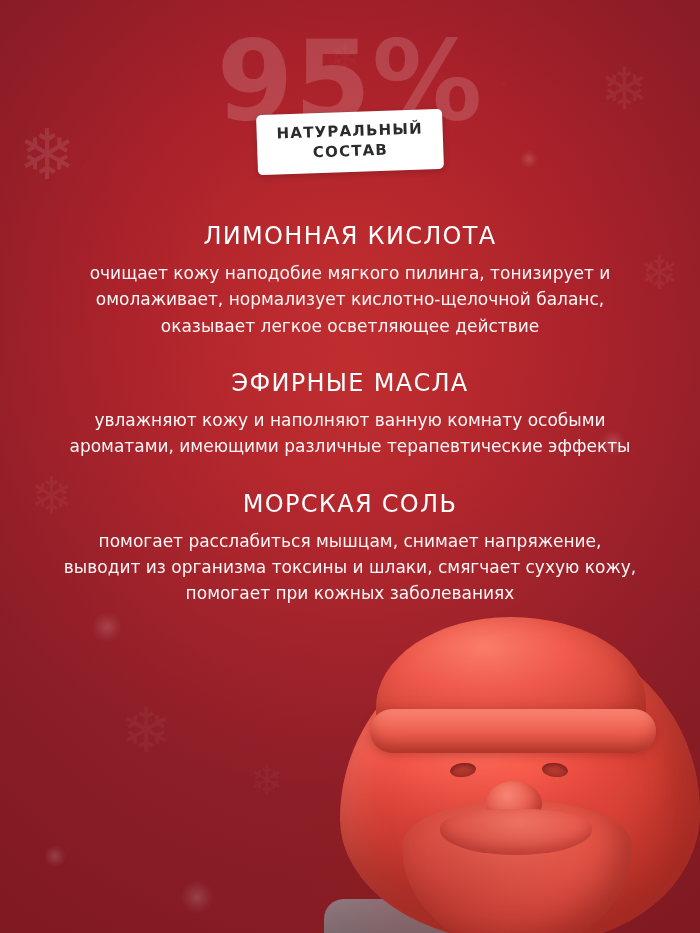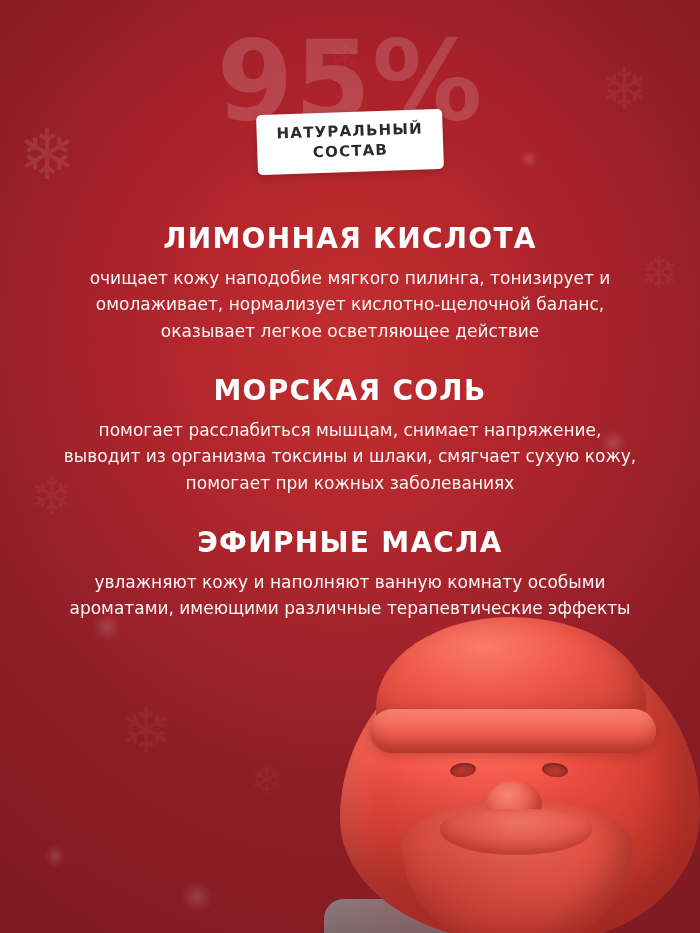--- a/index.html
+++ b/index.html
@@ -90,22 +90,22 @@
     position: absolute;
     top: 222px;
     left: 50px;
     right: 50px;
     text-align: center;
     color: #fff;
   }
   .block { margin-bottom: 30px; }
   .block:last-child { margin-bottom: 0; }
   .block-title {
-    font-size: 28px;
-    font-weight: 700;
+    font-size: 24px;
+    font-weight: 400;
     letter-spacing: 1.3px;
     margin: 0 0 10px 0;
     color: #ffffff;
   }
   .block-text {
     font-size: 17px;
     line-height: 1.55;
     font-weight: 400;
     color: rgba(255,255,255,0.96);
     margin: 3px;
@@ -244,27 +244,27 @@
   </div>
 
   <div class="blocks">
 
     <div class="block">
       <h2 class="block-title">ЛИМОННАЯ КИСЛОТА</h2>
       <p class="block-text">очищает кожу наподобие мягкого пилинга, тонизирует и омолаживает, нормализует кислотно-щелочной баланс, оказывает легкое осветляющее действие</p>
     </div>
 
     <div class="block">
+      <h2 class="block-title">ЭФИРНЫЕ МАСЛА</h2>
+      <p class="block-text">увлажняют кожу и наполняют ванную комнату особыми ароматами, имеющими различные терапевтические эффекты</p>
+    </div>
+
+    <div class="block">
       <h2 class="block-title">МОРСКАЯ СОЛЬ</h2>
       <p class="block-text">помогает расслабиться мышцам, снимает напряжение, выводит из организма токсины и шлаки, смягчает сухую кожу, помогает при кожных заболеваниях</p>
-    </div>
-
-    <div class="block">
-      <h2 class="block-title">ЭФИРНЫЕ МАСЛА</h2>
-      <p class="block-text">увлажняют кожу и наполняют ванную комнату особыми ароматами, имеющими различные терапевтические эффекты</p>
     </div>
 
   </div>
 
   <div class="santa">
     <div class="santa-base"></div>
     <div class="santa-body"></div>
     <div class="santa-hat"></div>
     <div class="santa-brim"></div>
     <div class="santa-beard"></div>

